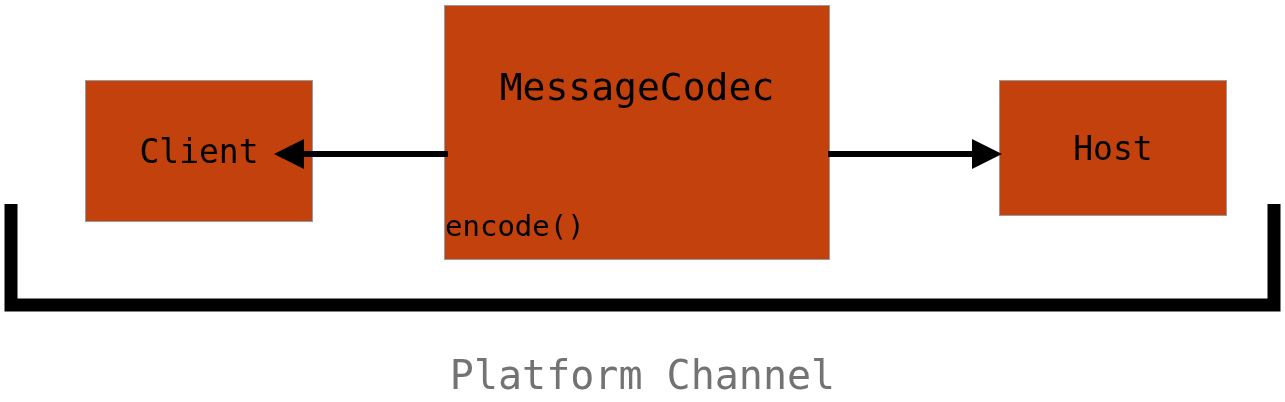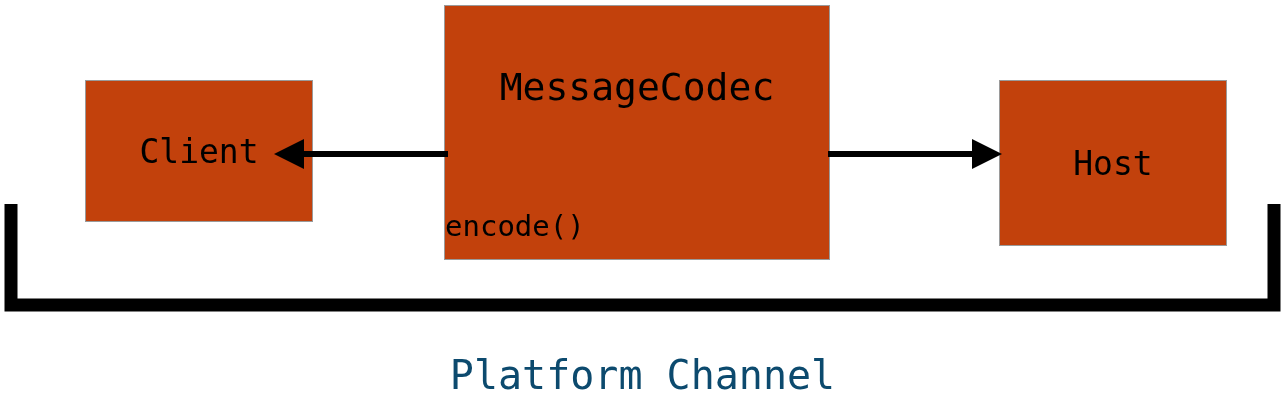--- a/index.html
+++ b/index.html
@@ -29,21 +29,21 @@
     left: 49px;
     top: 80px;
     width: 228px;
     height: 142px;
     margin-left: 36px;
   }
   #host-box {
     left: 999px;
     top: 80px;
     width: 228px;
-    height: 166px;
+    height: 136px;
   }
   #codec-box {
     left: 444px;
     top: 5px;
     width: 386px;
     height: 255px;
   }
 
   
   .node-label {
@@ -109,21 +109,21 @@
   
   #platform-caption {
     position: absolute;
     left: 0;
     top: 352px;
     width: 1285px;
     text-align: center;
     font-family: "DejaVu Sans Mono", monospace;
     font-size: 40px;
     line-height: 1.15;
-    color: #0c4a6e;
+    color: #737373;
     white-space: pre;
   }
 </style>
 </head>
 <body>
 
 <div id="canvas">
 
   <div class="node-box" id="client-box">
     <div class="node-label" id="client-label">Client</div>

